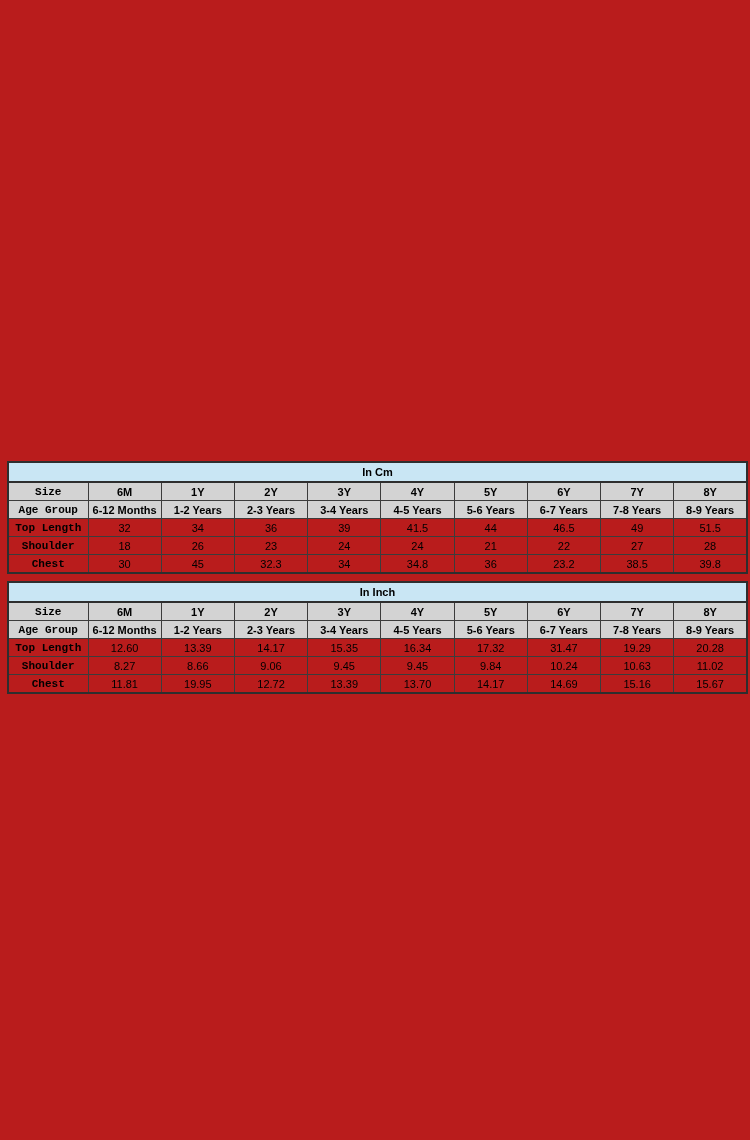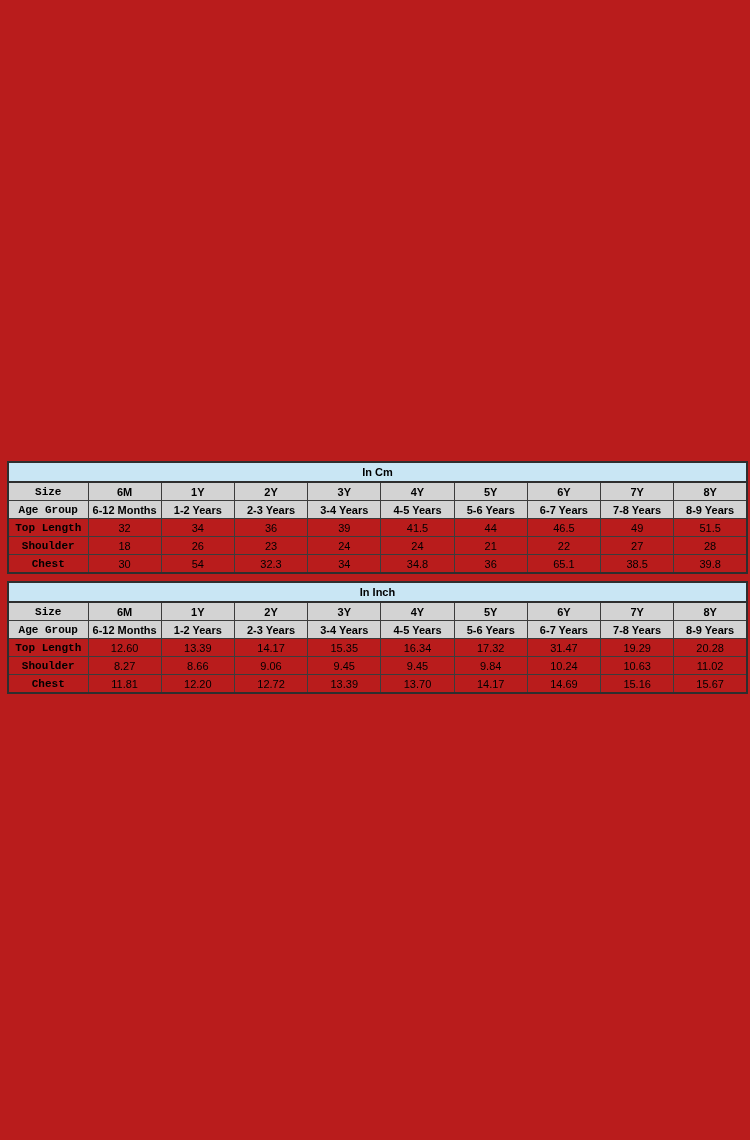--- a/index.html
+++ b/index.html
@@ -110,26 +110,26 @@
           <td>24</td>
           <td>24</td>
           <td>21</td>
           <td>22</td>
           <td>27</td>
           <td>28</td>
         </tr>
         <tr class="data-row">
           <td class="label-cell">Chest</td>
           <td>30</td>
-          <td>54</td>
+          <td>45</td>
           <td>32.3</td>
           <td>34</td>
           <td>34.8</td>
           <td>36</td>
-          <td>65.1</td>
+          <td>23.2</td>
           <td>38.5</td>
           <td>39.8</td>
         </tr>
       </tbody>
   </table>
 
   <table class="size-table table-inch">
     <colgroup>
       <col class="col-label">
       <col span="9" class="col-val">
@@ -182,21 +182,21 @@
           <td>9.45</td>
           <td>9.45</td>
           <td>9.84</td>
           <td>10.24</td>
           <td>10.63</td>
           <td>11.02</td>
         </tr>
         <tr class="data-row">
           <td class="label-cell">Chest</td>
           <td>11.81</td>
-          <td>12.20</td>
+          <td>19.95</td>
           <td>12.72</td>
           <td>13.39</td>
           <td>13.70</td>
           <td>14.17</td>
           <td>14.69</td>
           <td>15.16</td>
           <td>15.67</td>
         </tr>
       </tbody>
   </table>

